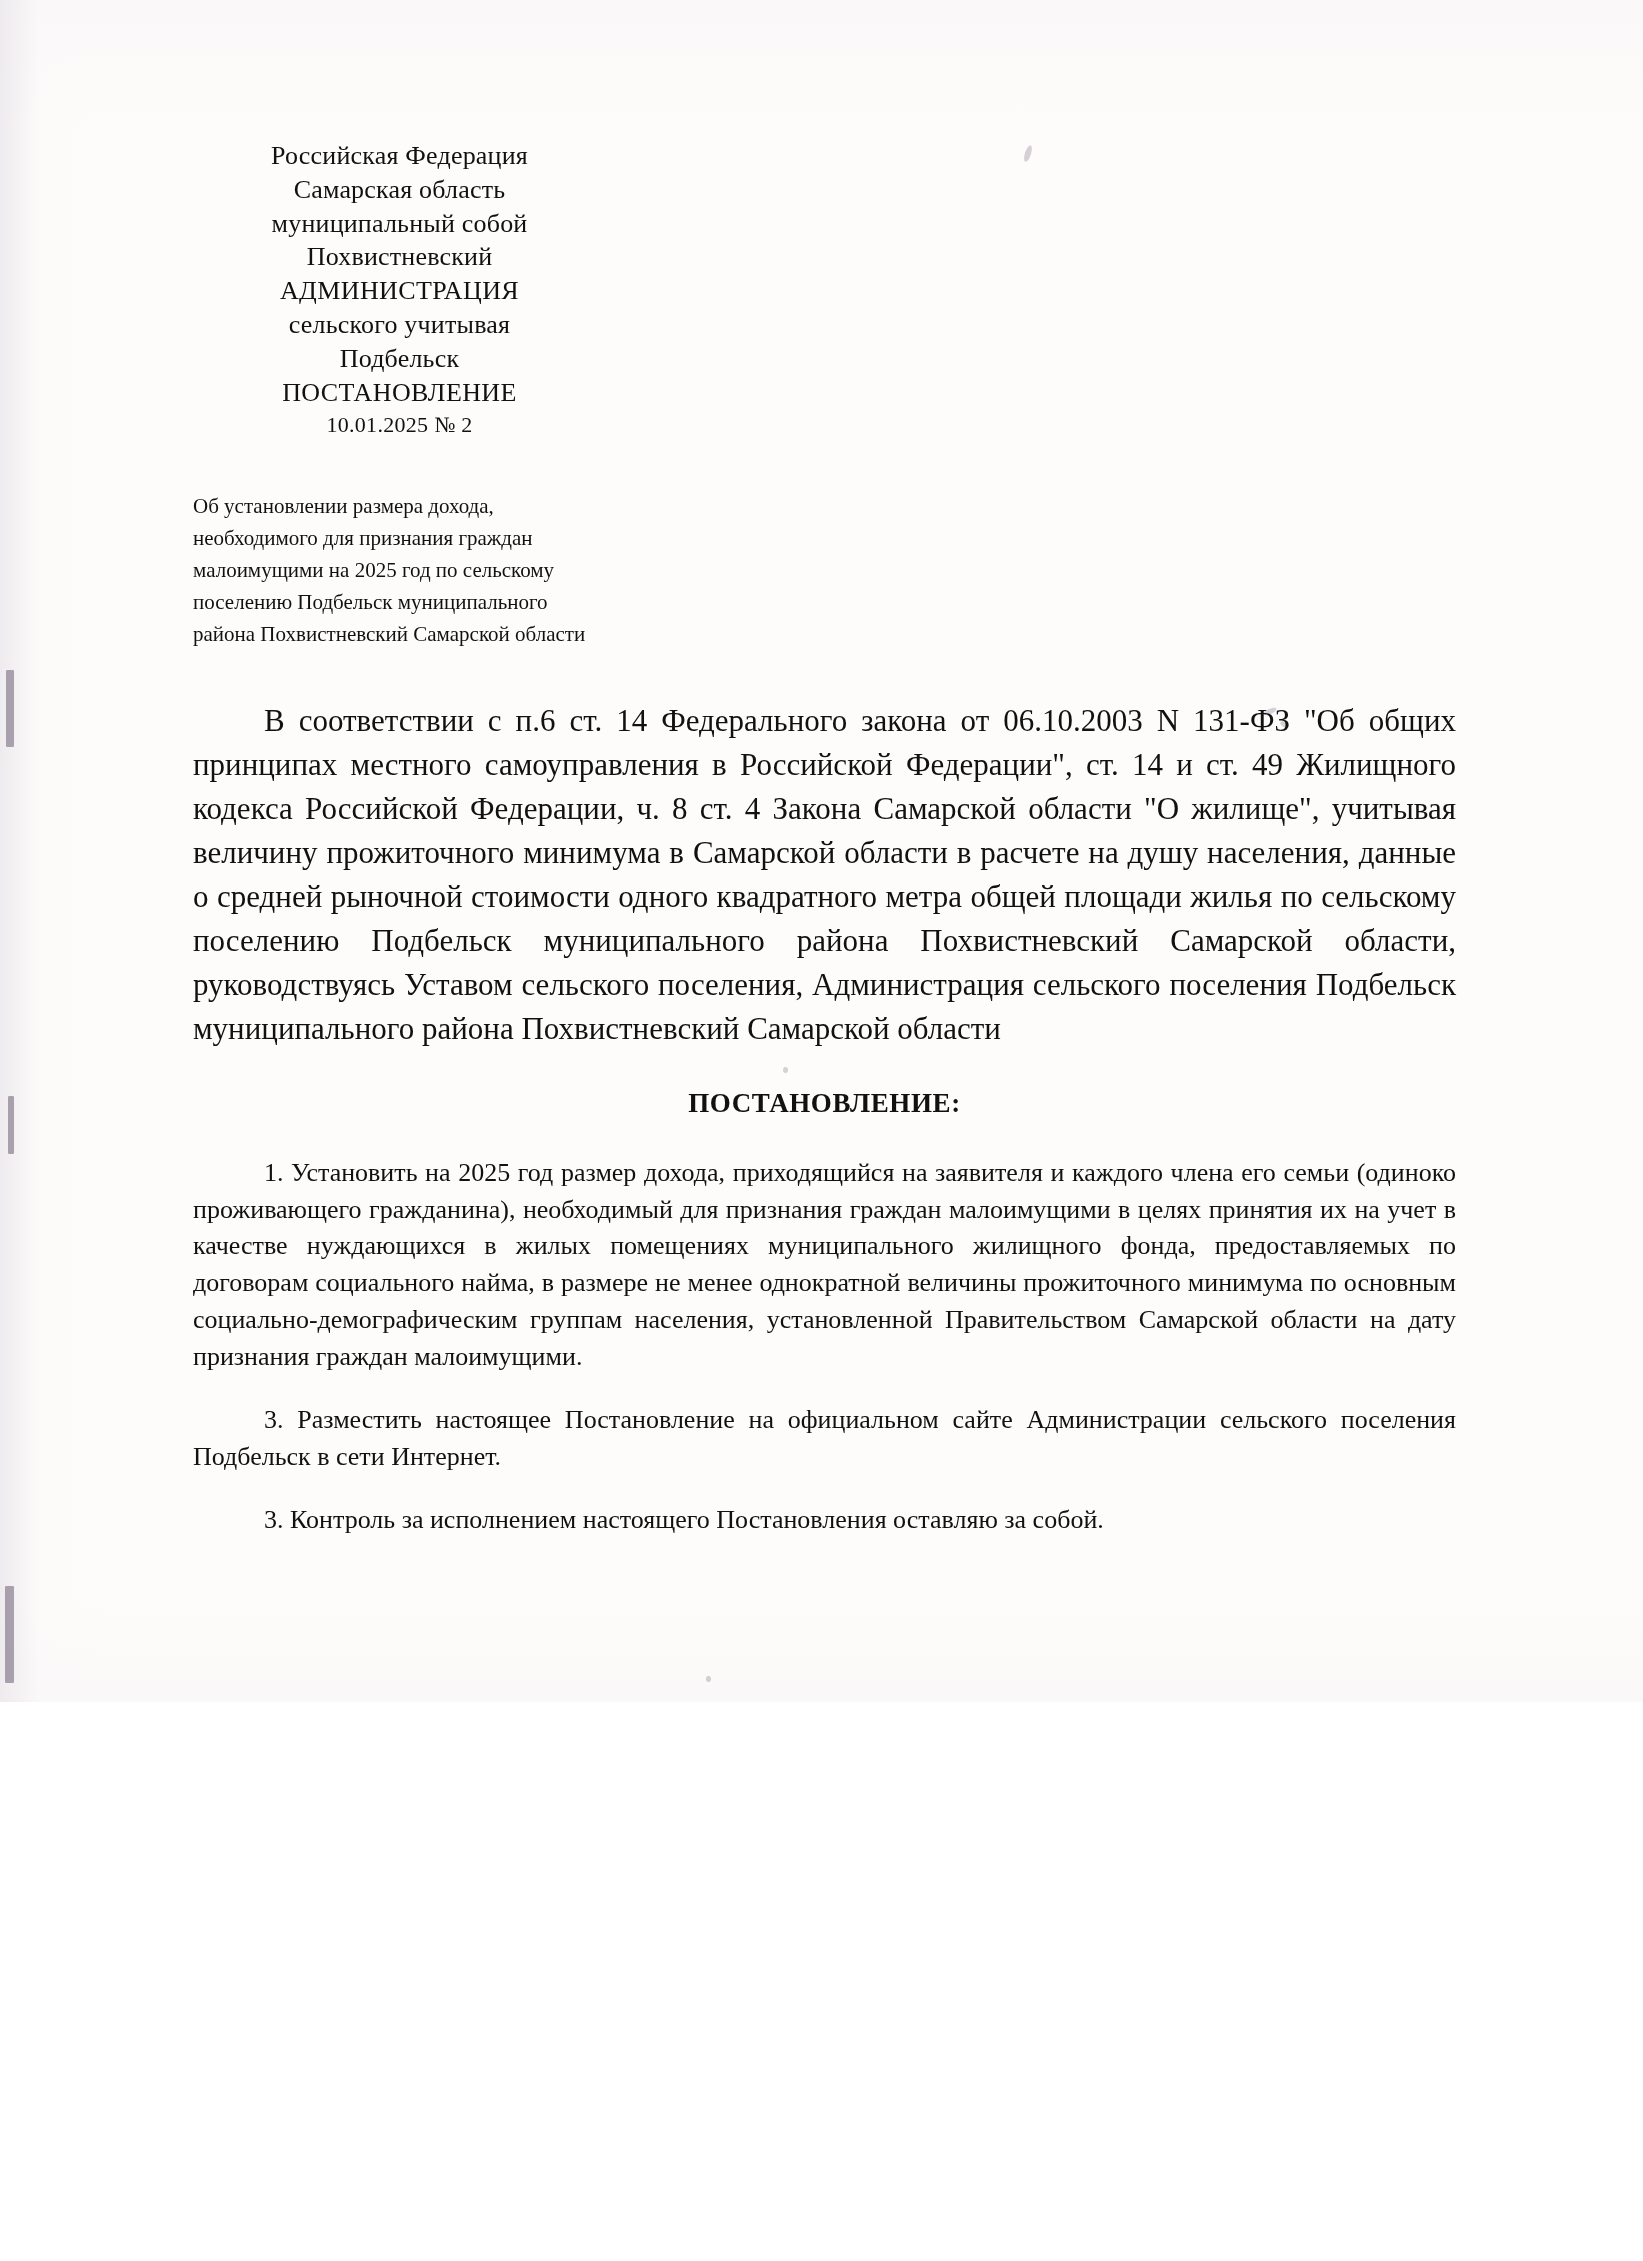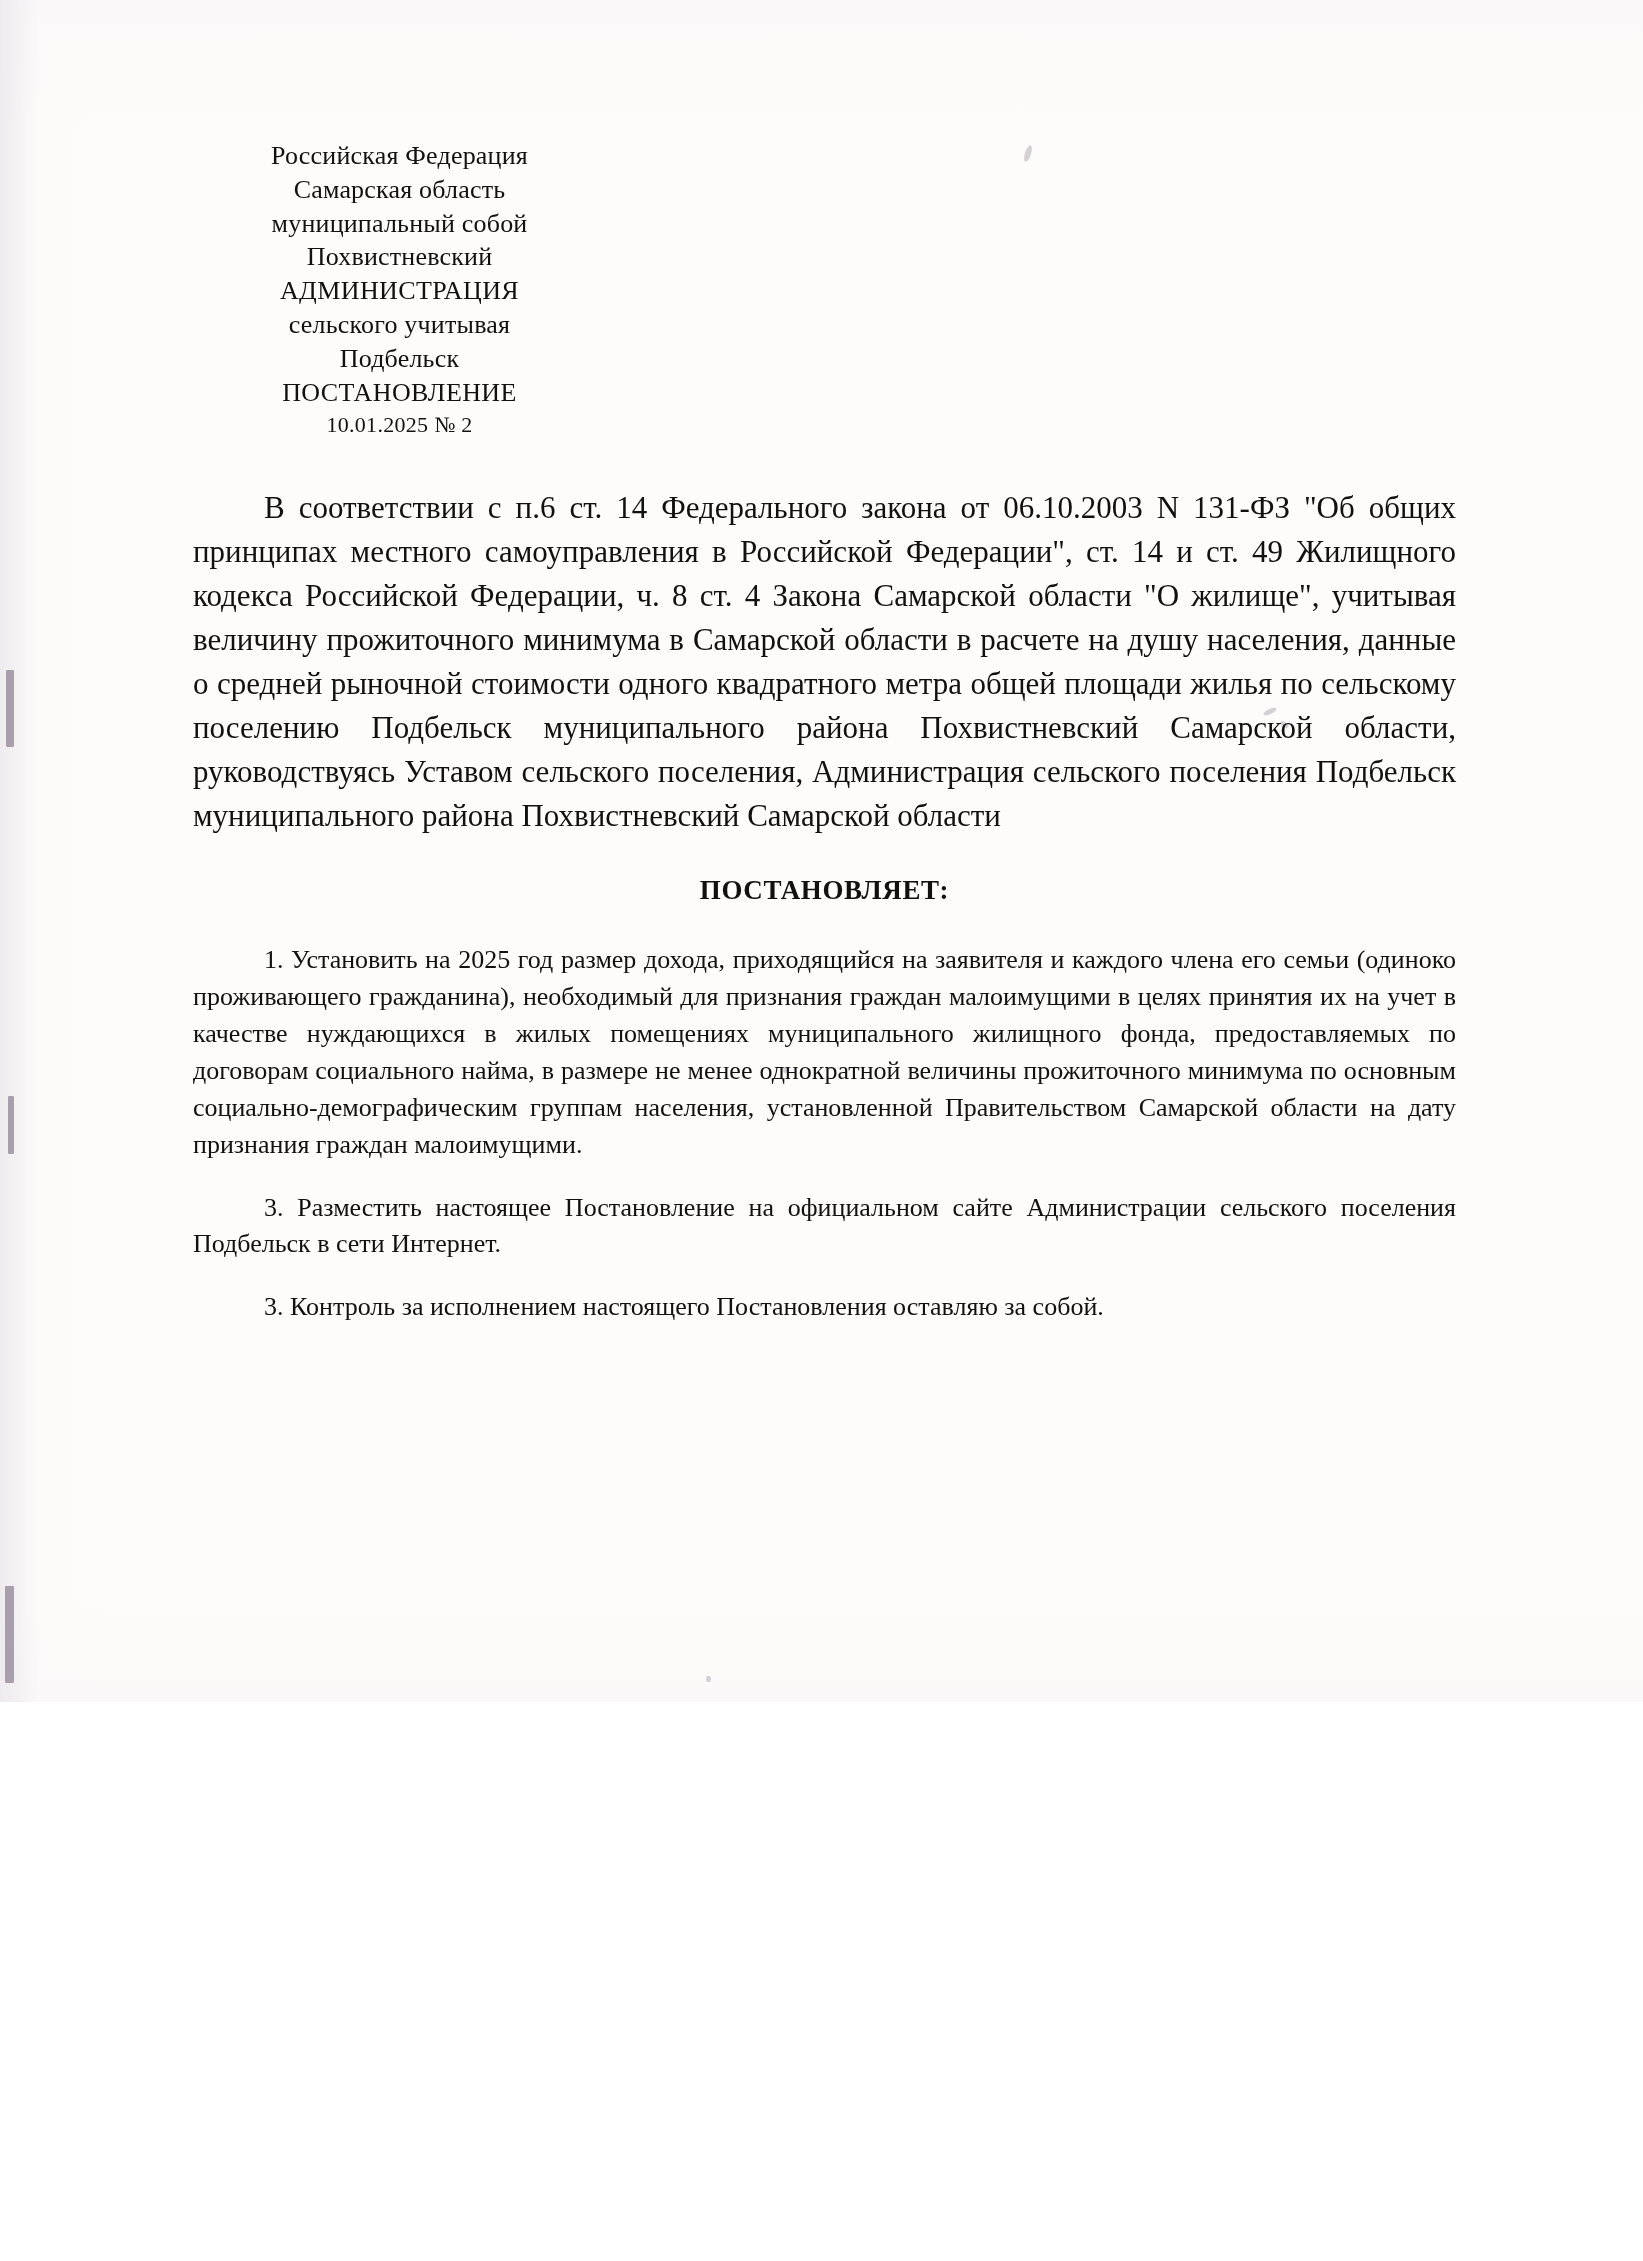--- a/index.html
+++ b/index.html
@@ -189,24 +189,31 @@
       <div>муниципальный собой</div>
       <div>Похвистневский</div>
       <div class="lh-wide">АДМИНИСТРАЦИЯ</div>
       <div>сельского учитывая</div>
       <div>Подбельск</div>
       <div class="lh-wide">ПОСТАНОВЛЕНИЕ</div>
     </div>
 
     <div class="decree-date">10.01.2025  № 2</div>
 
+    <div class="subject">
+      <div>Об установлении размера дохода,</div>
+      <div>необходимого для признания граждан</div>
+      <div>малоимущими на 2025 год по сельскому</div>
+      <div>поселению Подбельск муниципального</div>
+      <div>района Похвистневский Самарской области</div>
+    </div>
 
     <p class="body-par">В соответствии с п.6 ст. 14 Федерального закона от 06.10.2003 N 131-ФЗ "Об общих принципах местного самоуправления в Российской Федерации", ст. 14 и ст. 49 Жилищного кодекса Российской Федерации, ч. 8 ст. 4 Закона Самарской области "О жилище", учитывая величину прожиточного минимума в Самарской области в расчете на душу населения, данные о средней рыночной стоимости одного квадратного метра общей площади жилья по сельскому поселению Подбельск муниципального района Похвистневский Самарской области, руководствуясь Уставом сельского поселения, Администрация сельского поселения Подбельск муниципального района Похвистневский Самарской области</p>
 
-    <div class="resolves">ПОСТАНОВЛЯЕТ:</div>
+    <div class="resolves">ПОСТАНОВЛЕНИЕ:</div>
 
     <div class="items">
       <p class="item">1. Установить на 2025 год размер дохода, приходящийся на заявителя и каждого члена его семьи (одиноко проживающего гражданина), необходимый для признания граждан малоимущими в целях принятия их на учет в качестве нуждающихся в жилых помещениях муниципального жилищного фонда, предоставляемых по договорам социального найма, в размере не  менее однократной  величины прожиточного минимума по основным социально-демографическим группам населения, установленной Правительством Самарской области на дату признания граждан малоимущими.</p>
       <p class="item">3. Разместить настоящее Постановление на официальном сайте Администрации сельского поселения Подбельск в сети Интернет.</p>
       <p class="item">3. Контроль за исполнением настоящего Постановления оставляю за собой.</p>
     </div>
 
   </div>
 
   <div class="signature">

